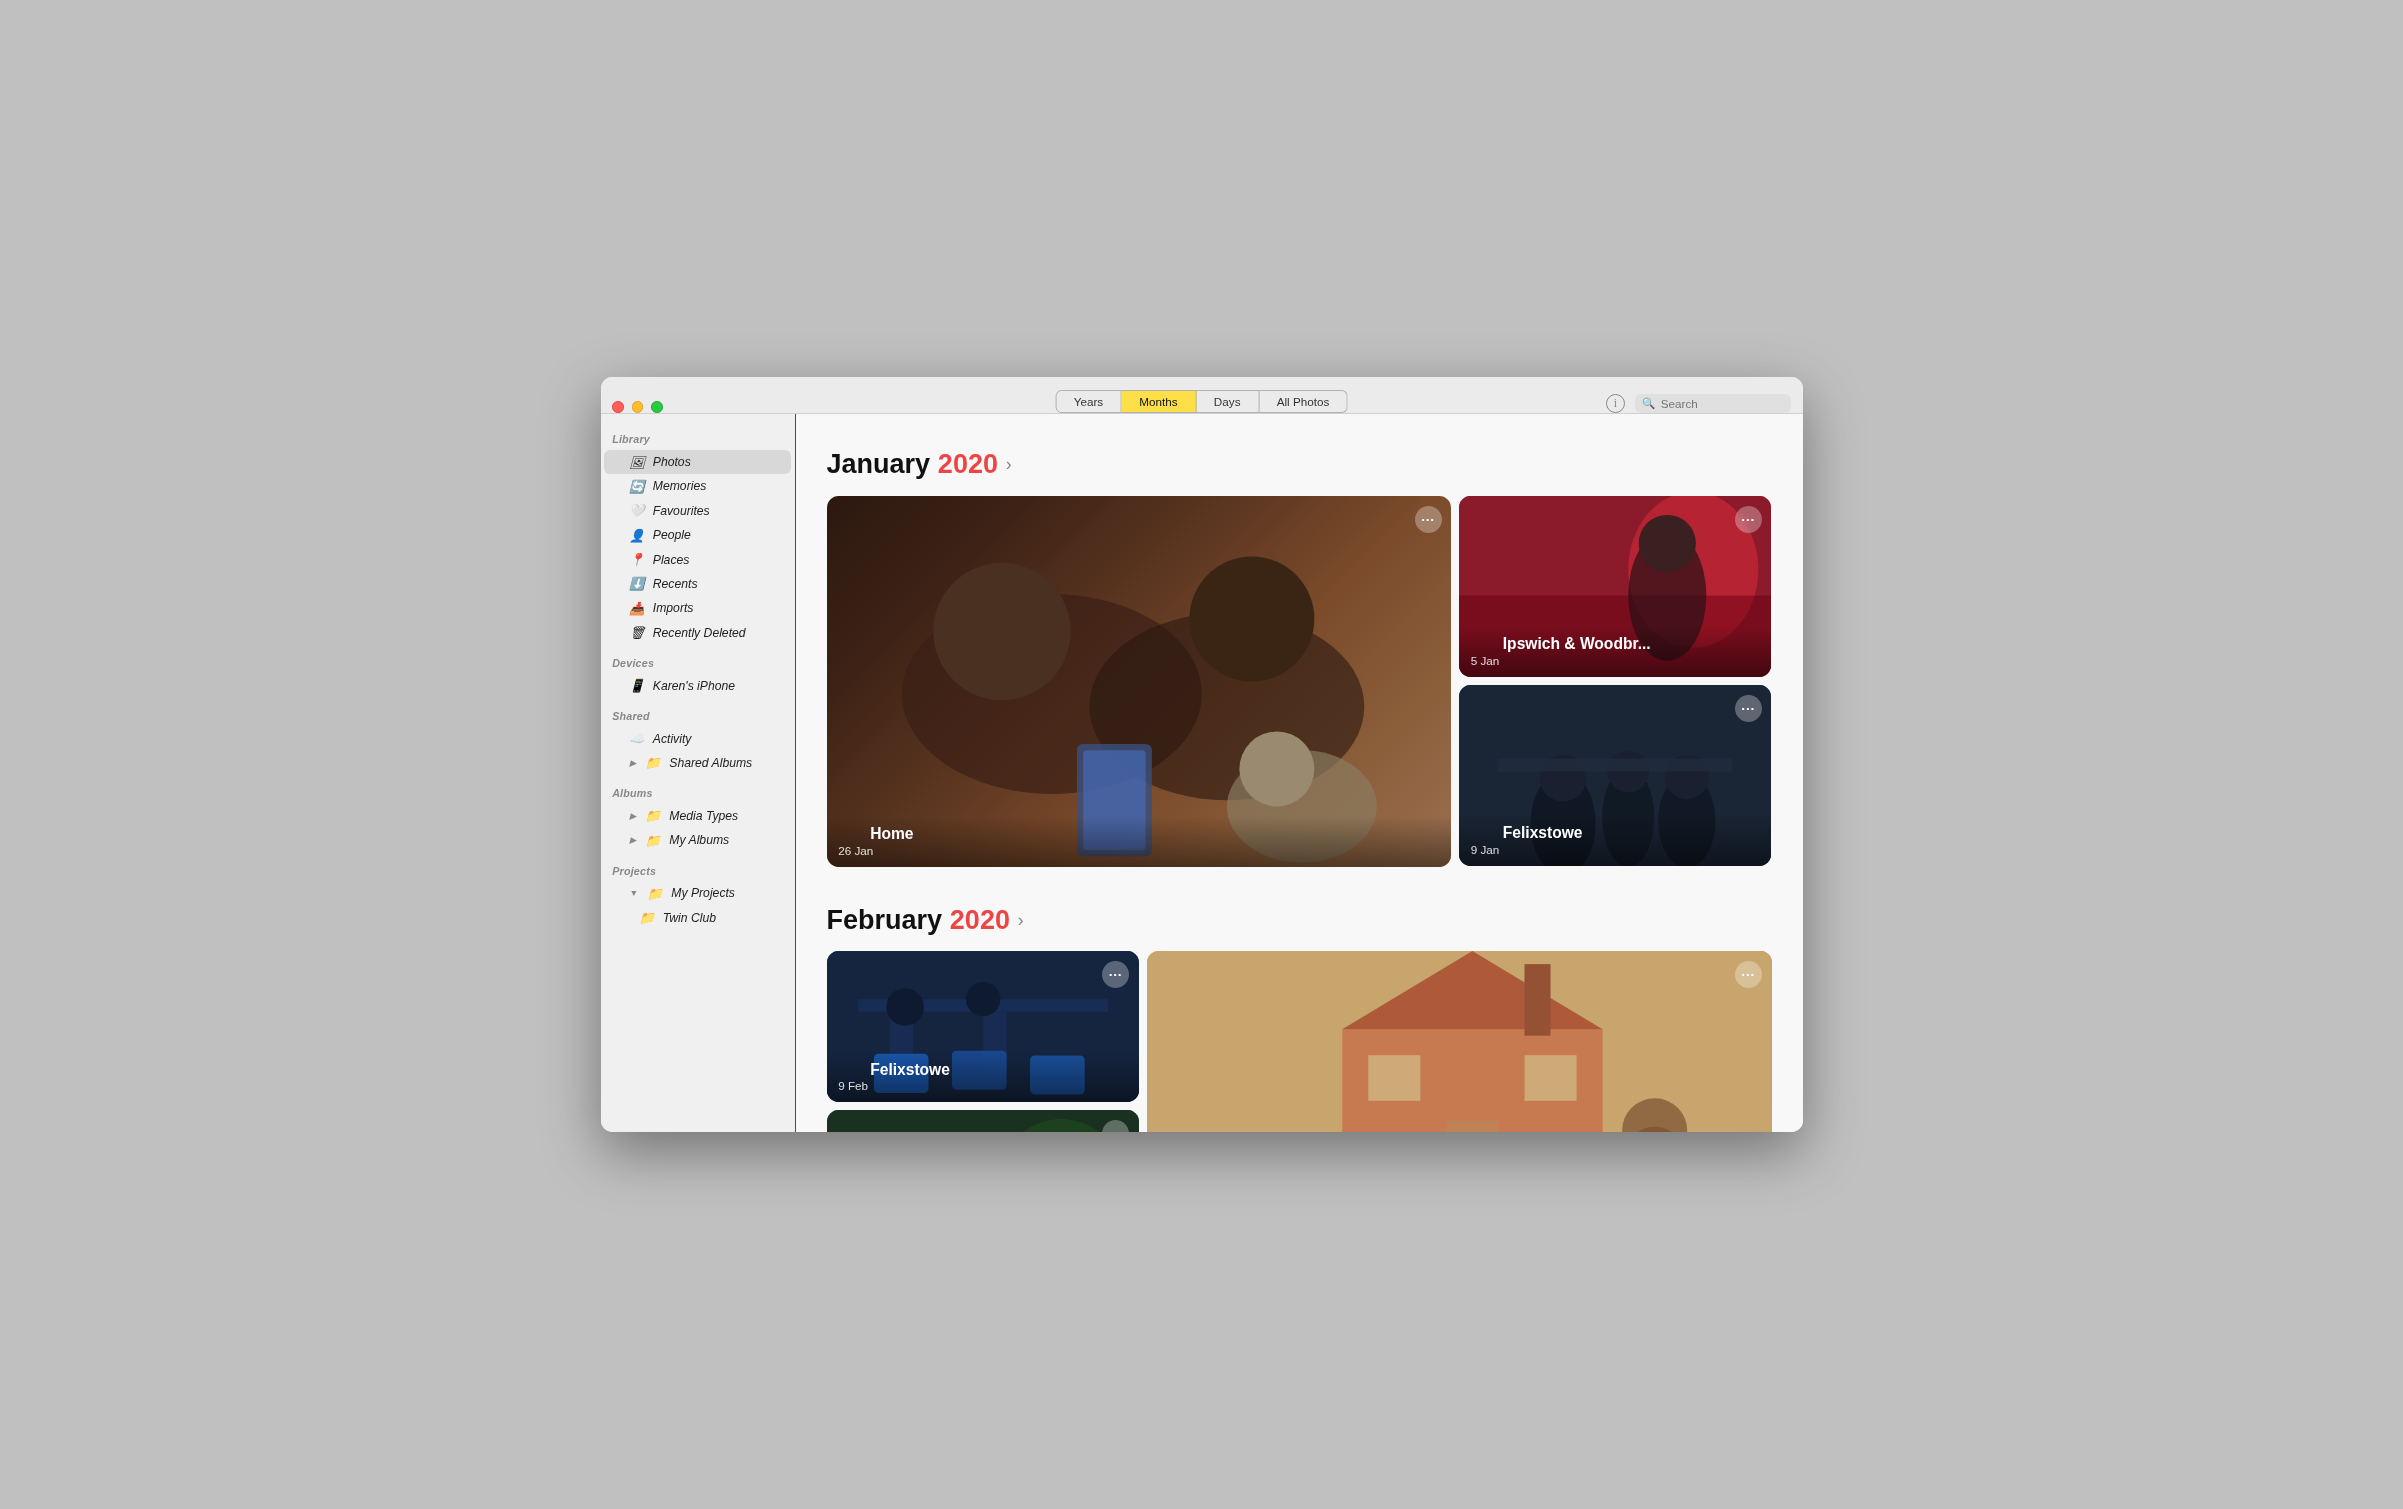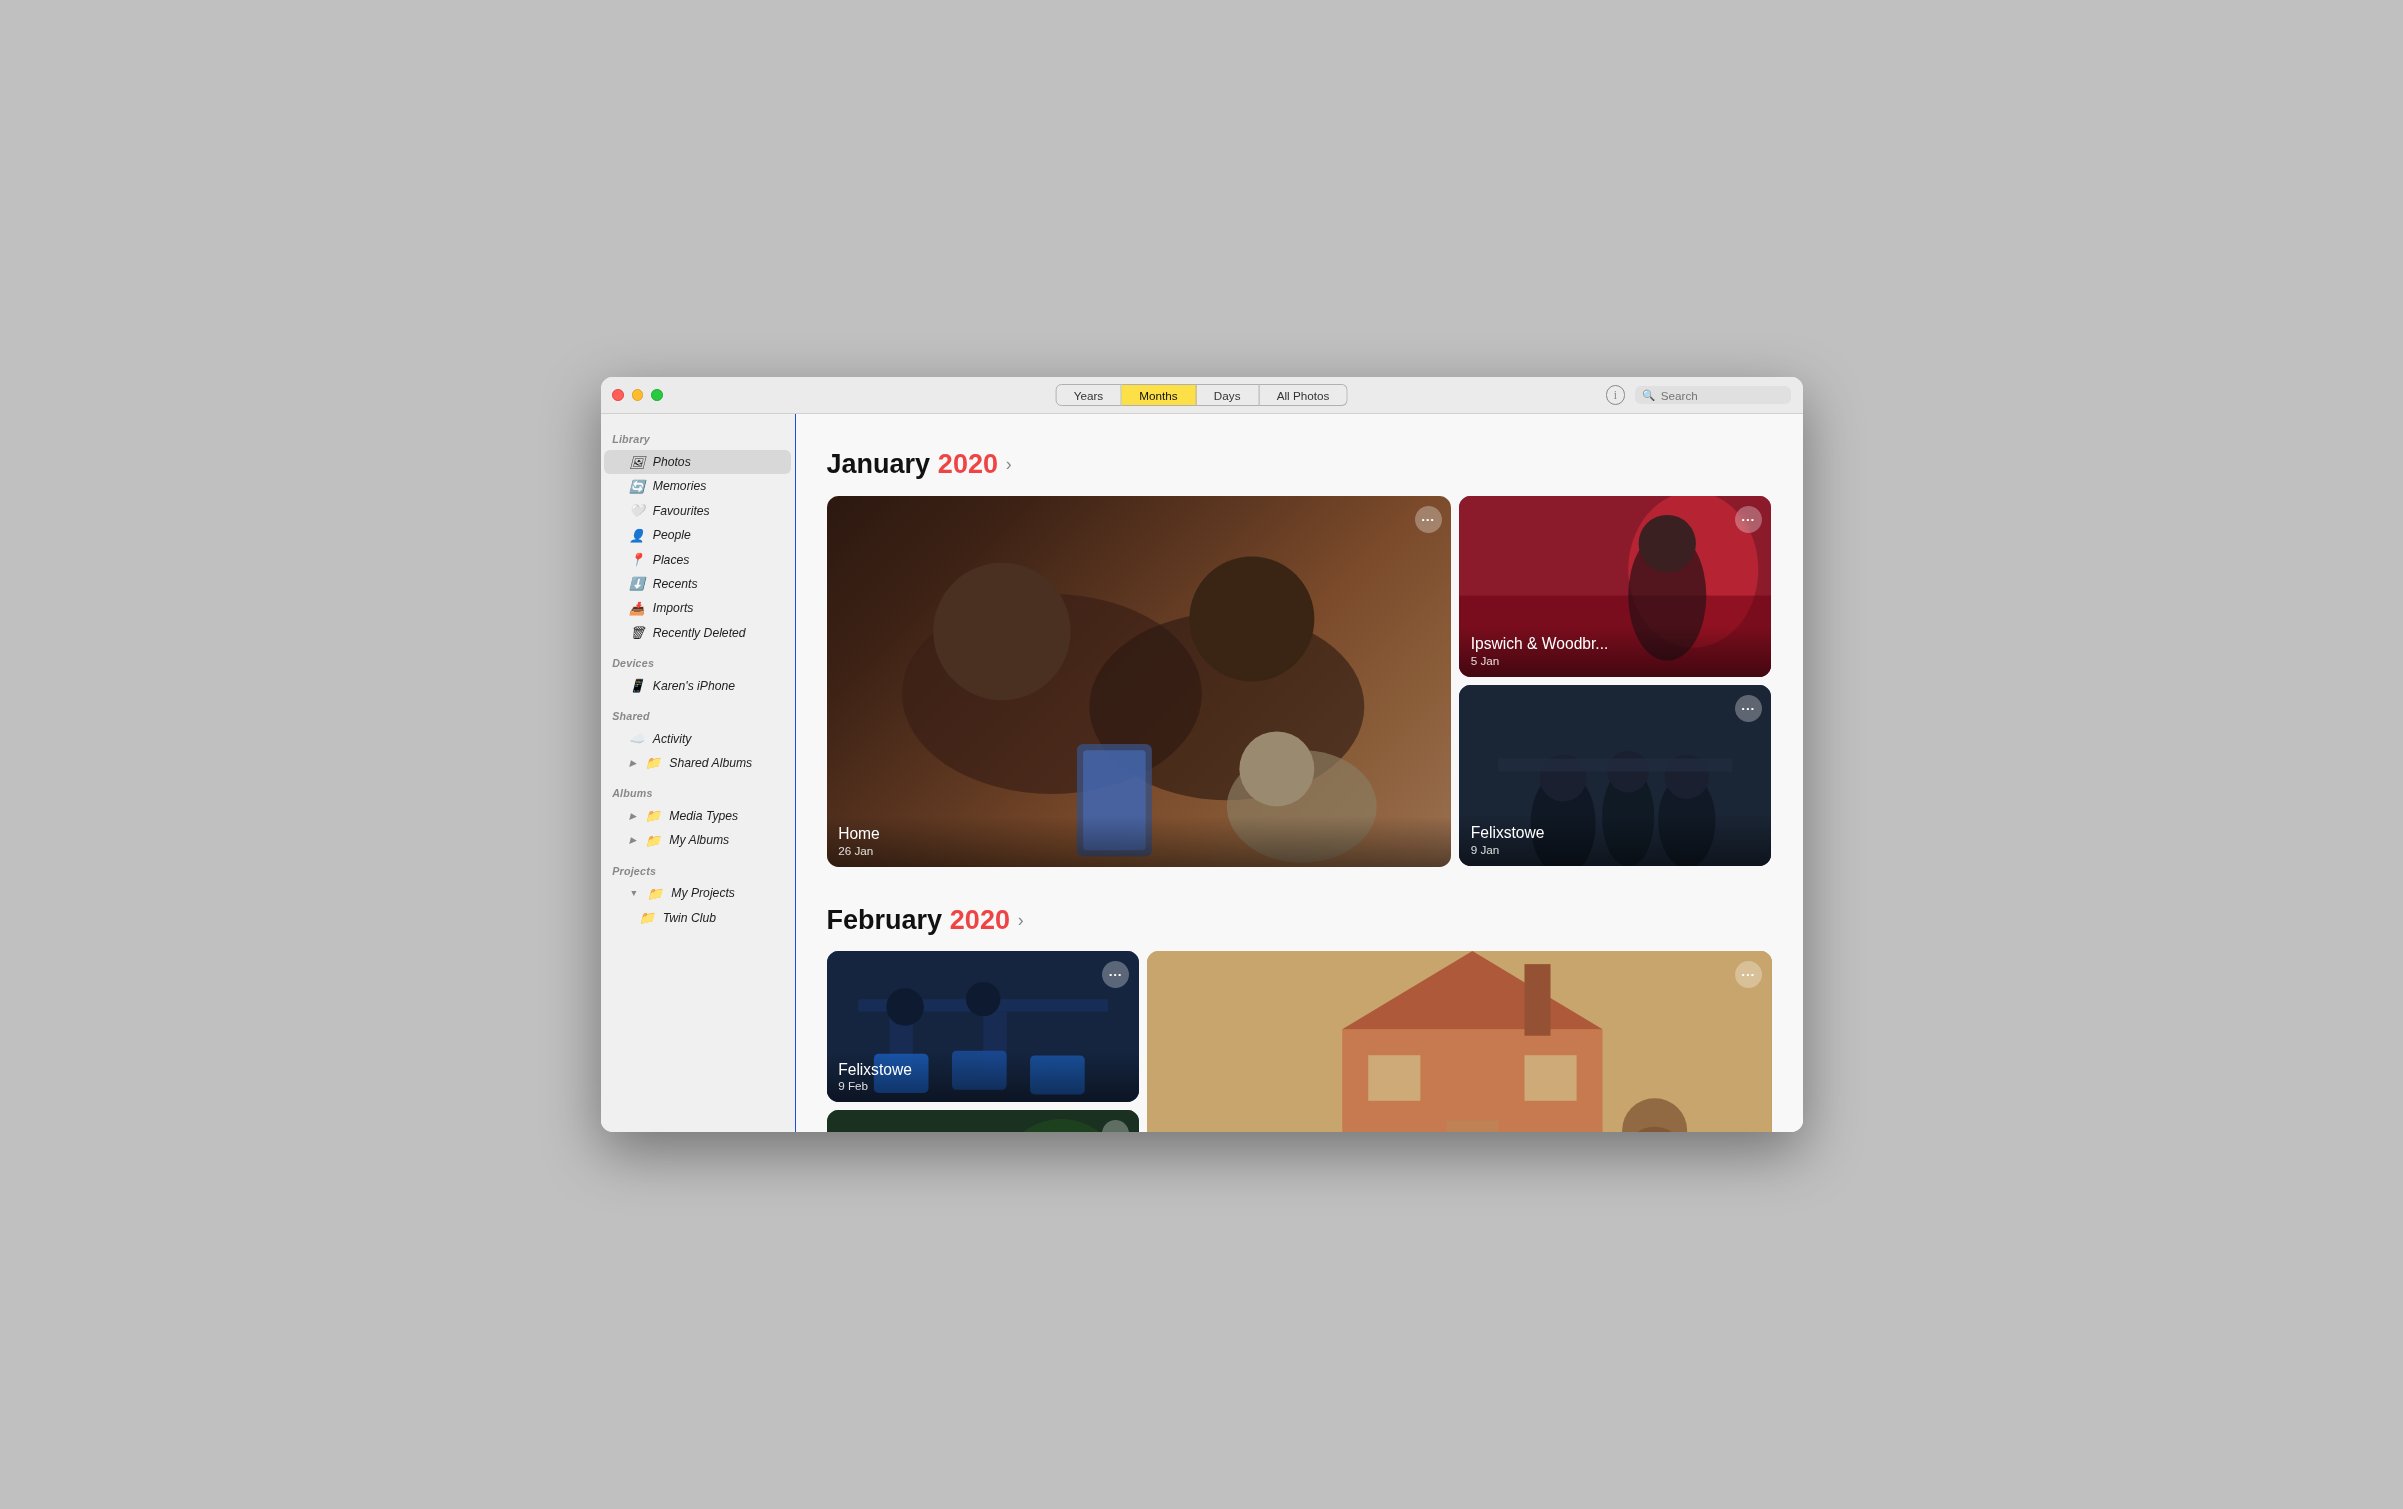--- a/index.html
+++ b/index.html
@@ -23,21 +23,21 @@
       display: flex;
       flex-direction: column;
     }
 
     
     .titlebar {
       height: 37px;
       background: #ebebeb;
       border-bottom: 1px solid #d0d0d0;
       display: flex;
-      align-items: center;
+      align-items: flex-end;
       padding: 0 11.7px;
       flex-shrink: 0;
       position: relative;
     }
 
     .traffic-lights {
       display: flex;
       gap: 7.8px;
       align-items: center;
     }
@@ -231,23 +231,24 @@
     .photo-card .overlay {
       position: absolute;
       bottom: 0;
       left: 0;
       right: 0;
       padding: 9.8px 11.7px;
       background: linear-gradient(transparent, rgba(0,0,0,0.45));
     }
     .photo-card .title {
       font-size: 15.6px;
-      font-weight: 400;
+      font-weight: 700;
       color: #fff;
       line-height: 1.2;
+      margin-left: 32px;
     }
     .photo-card .subtitle {
       font-size: 11.7px;
       color: rgba(255,255,255,0.85);
     }
     .photo-card .more-btn {
       position: absolute;
       top: 9.8px;
       right: 9.8px;
       width: 27px;

